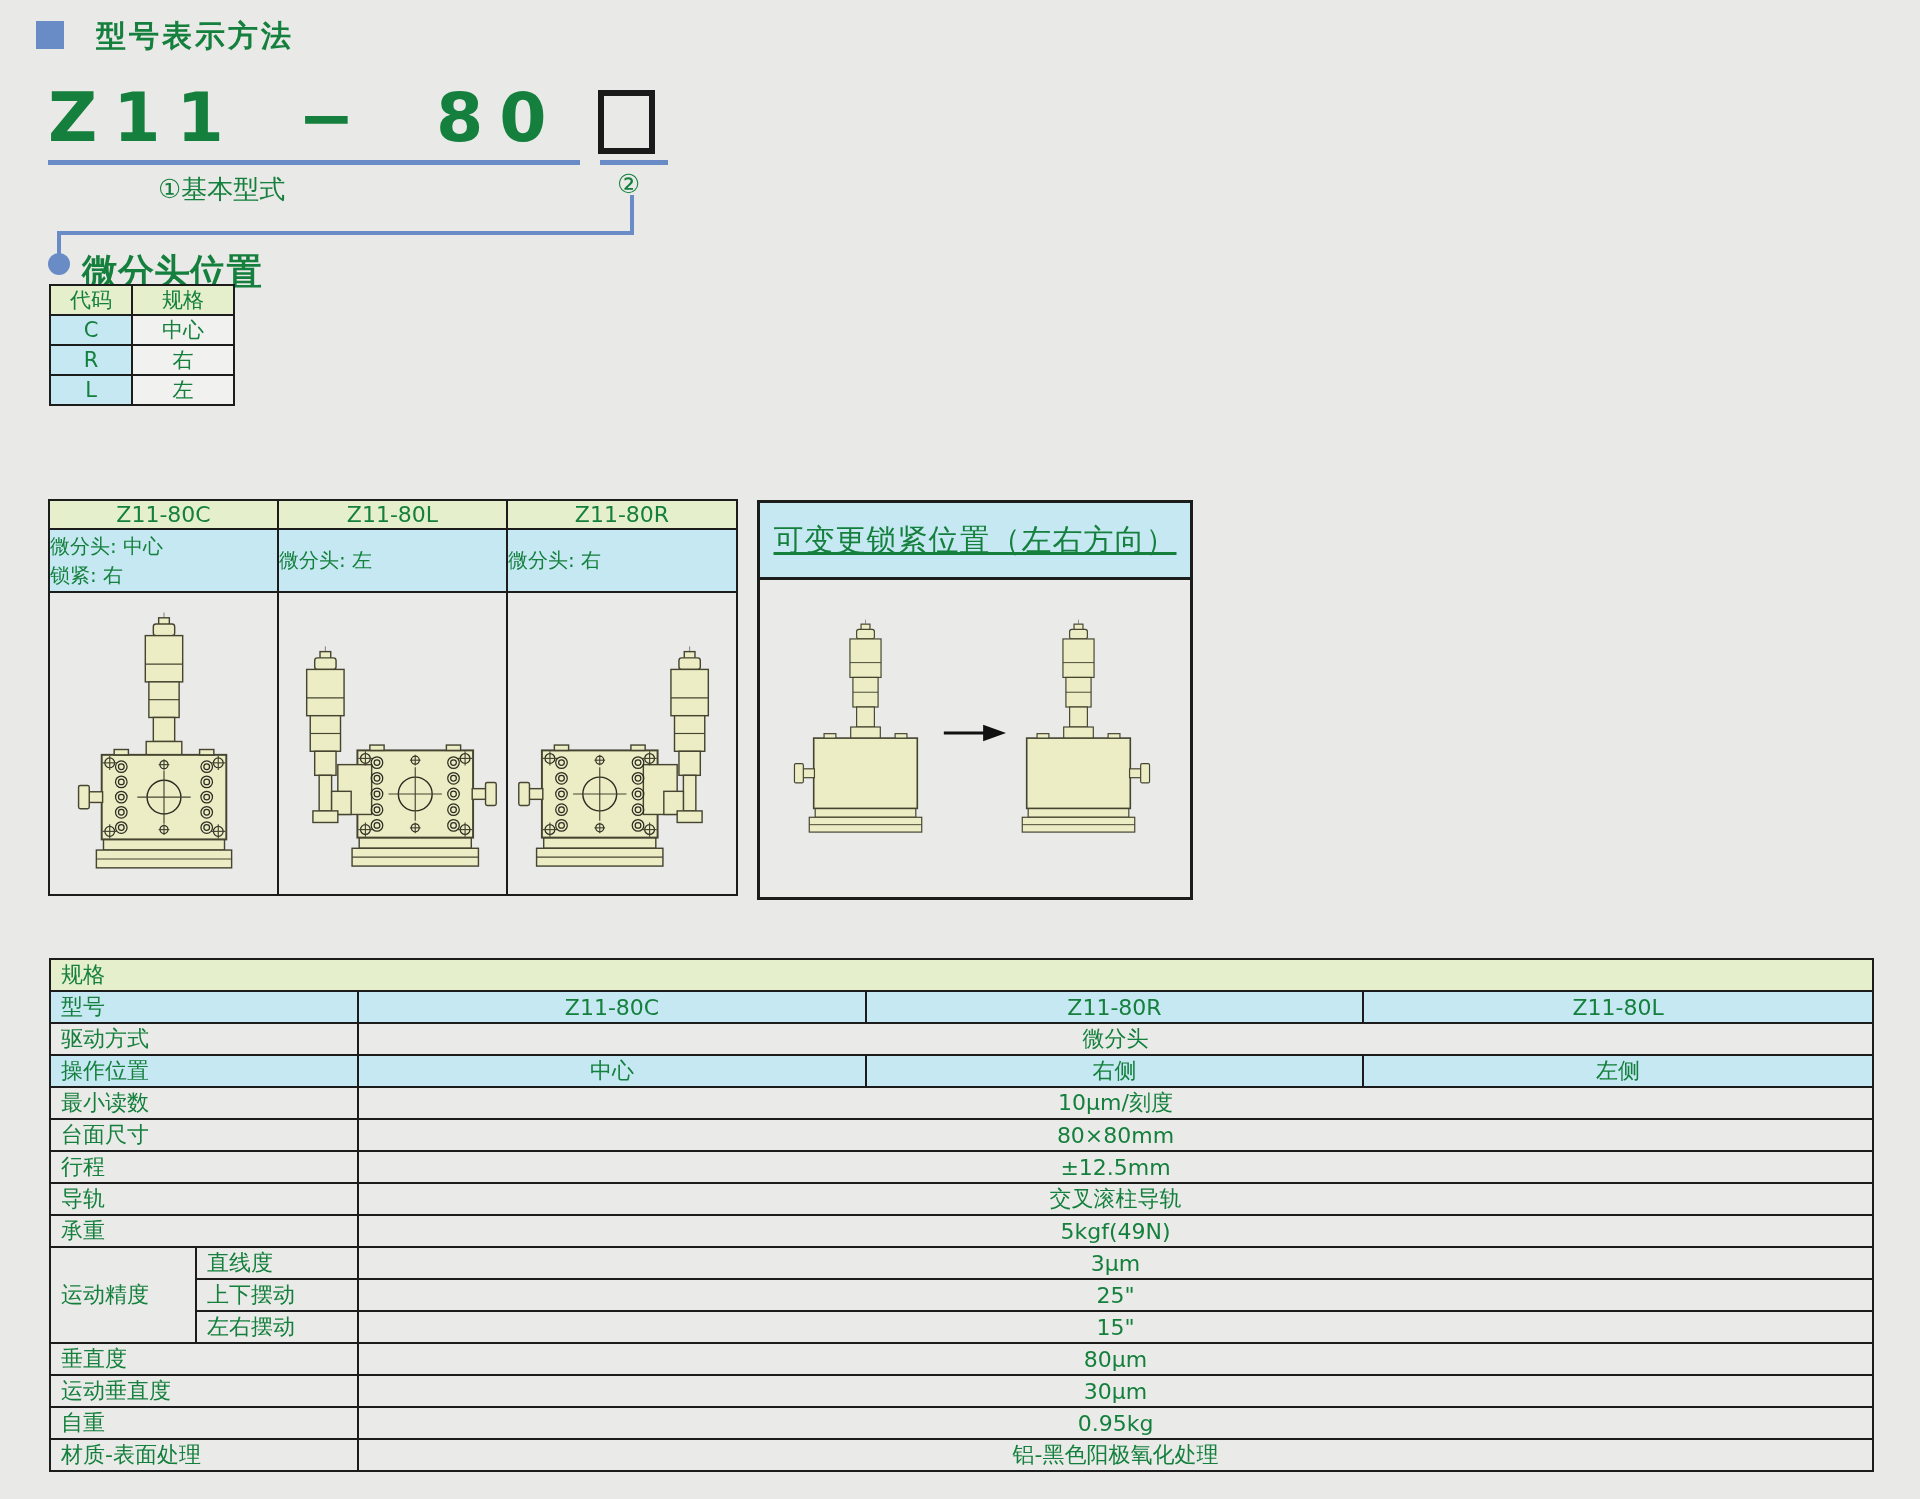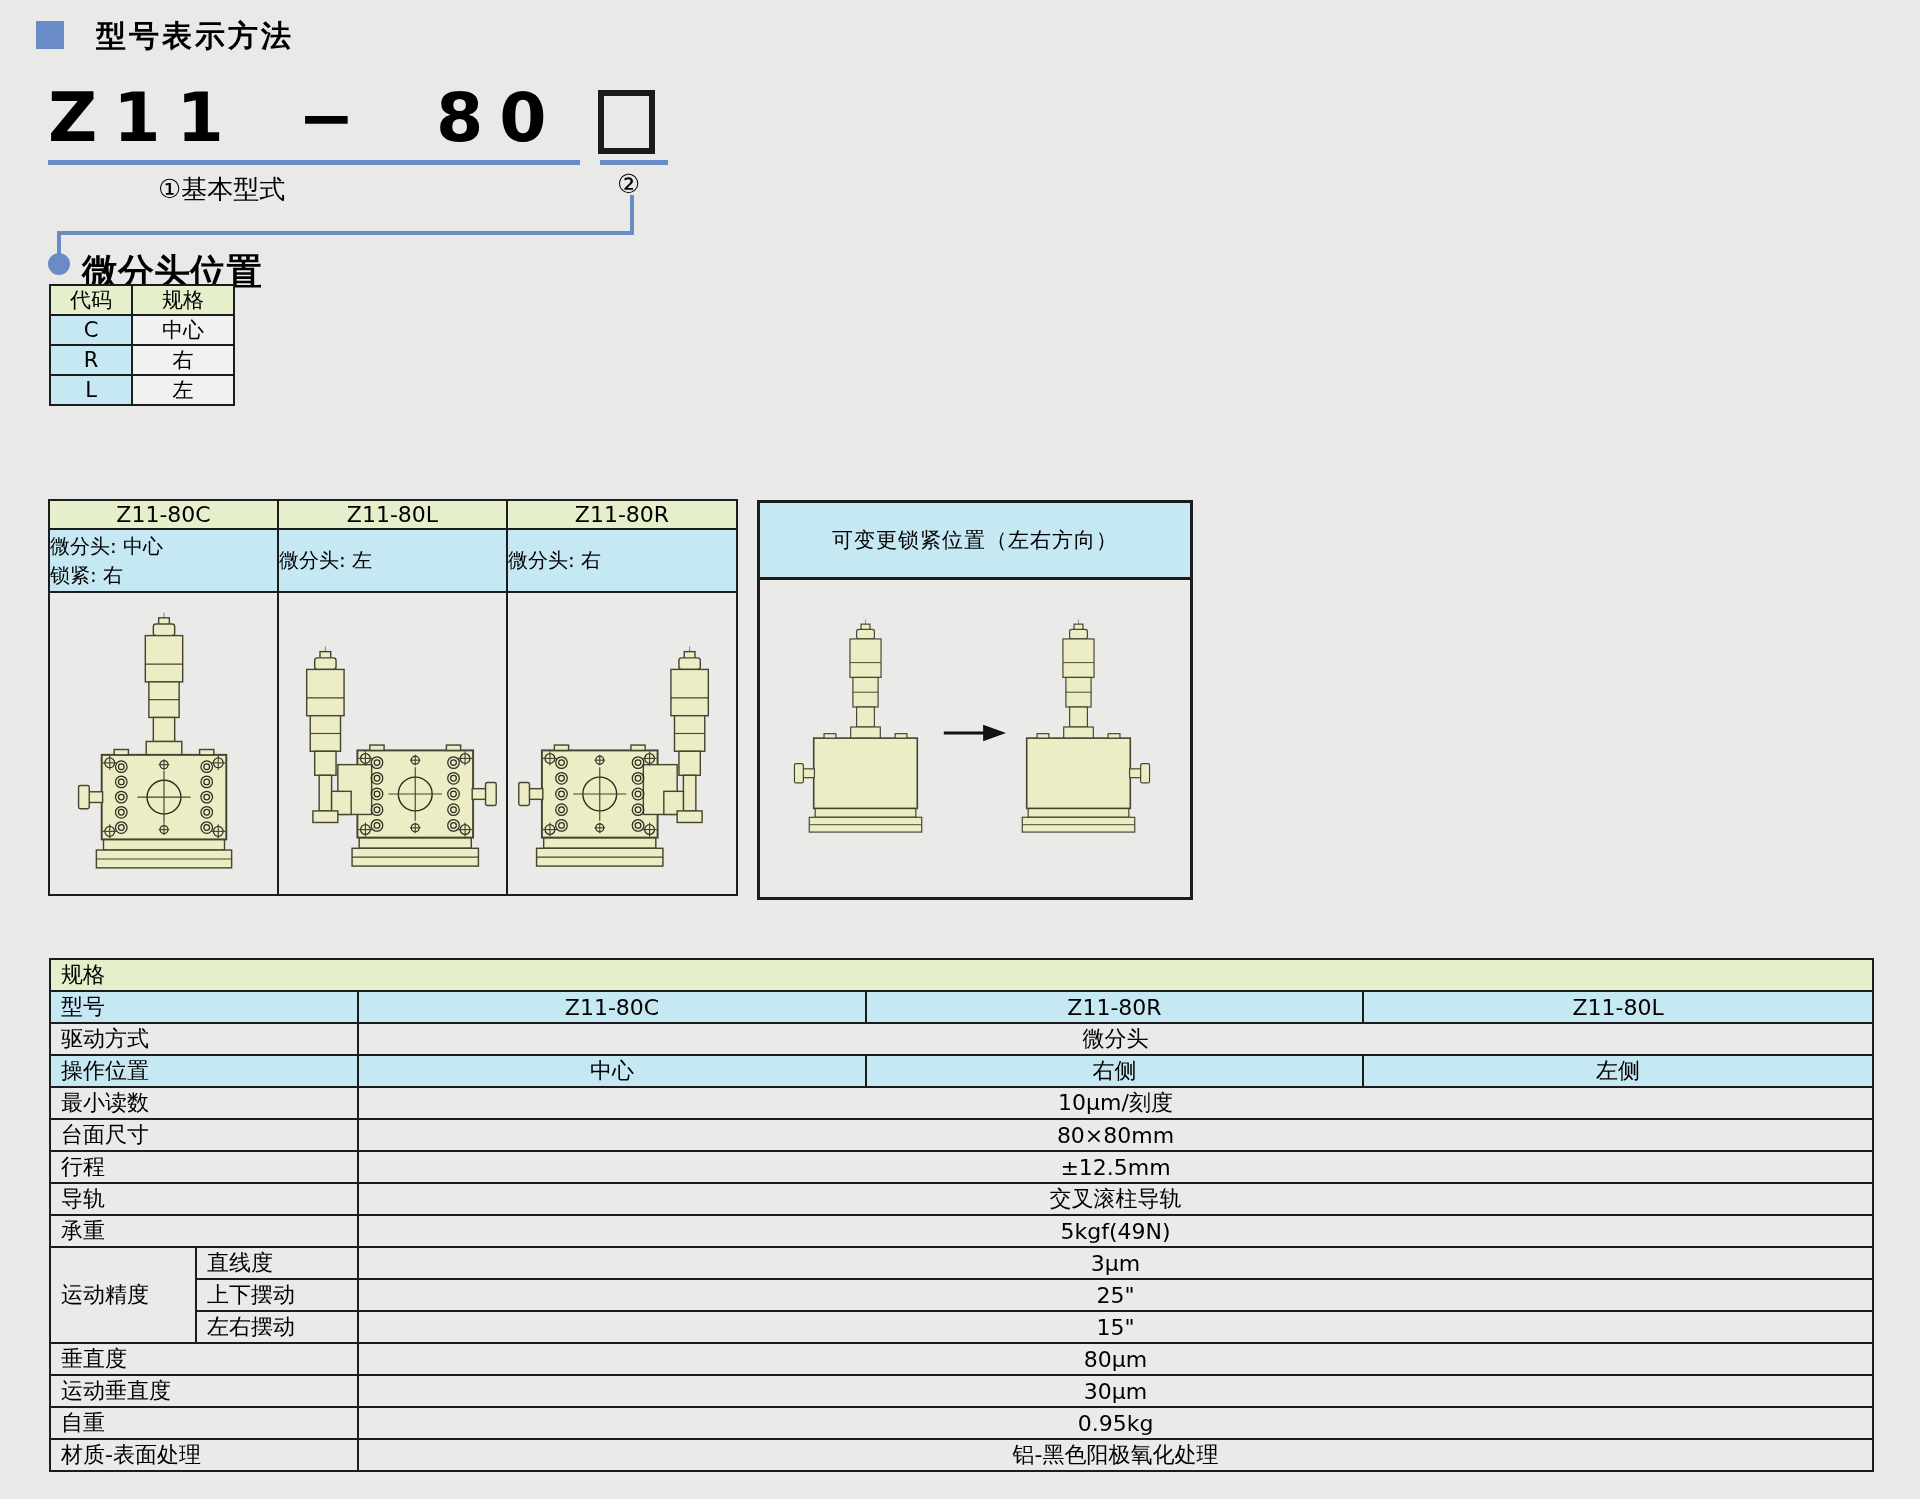--- a/index.html
+++ b/index.html
@@ -1,21 +1,21 @@
 <!DOCTYPE html>
 <html style="--bg: #e9e9e7; --accent: #6a8cc6; --green: #e6efcb; --blue: #c5e8f3; --cell: #eaeae8; --border: #1c1c1c; --stage: #ededc5;"><head>
 <meta charset="utf-8">
 <style>
   :root{
     --bg:#e9e9e7; --accent:#6a8cc6; --green:#e6efcb; --blue:#c5e8f3;
     --cell:#eaeae8; --border:#1c1c1c; --stage:#ededc5;
   }
   html,body{margin:0;padding:0;background:var(--bg);}
   .page{position:relative;width:1920px;height:1499px;background:var(--bg);
-        font-family:"DejaVu Sans","Liberation Sans",sans-serif;color:#000000;overflow:hidden;}
+        font-family:"DejaVu Sans","Liberation Sans",sans-serif;color:#15803d;overflow:hidden;}
 
   
   .blue-square{position:absolute;left:36px;top:21px;width:28px;height:28px;background:var(--accent);}
   .section-title{position:absolute;left:96px;top:16px;font-size:30px;font-weight:bold;letter-spacing:3px;}
 
   
   .mc{position:absolute;top:84px;font-size:68px;font-weight:bold;line-height:1;}
   .mc-prefix{left:48px;letter-spacing:16px;}
   .mc-dash{left:298px;}
   .mc-size{left:436px;letter-spacing:16px;}
@@ -46,21 +46,21 @@
   .variant-table td{border:2px solid var(--border);padding:0;}
   .vt-model{height:27px;background:var(--green);text-align:center;font-size:22px;}
   .vt-desc{height:61px;background:var(--blue);font-size:20px;vertical-align:middle;}
   .vt-desc-left{text-align:left;padding-left:12px;line-height:1.45;}
   .vt-desc-center{text-align:left;}
   .vt-img{height:301px;text-align:center;vertical-align:middle;background:var(--cell);}
 
   
   .lock-box{position:absolute;left:757px;top:500px;width:430px;border:3px solid var(--border);}
   .lock-header{height:74px;background:var(--blue);border-bottom:3px solid var(--border);
-               display:flex;align-items:center;justify-content:center;font-size:21px;letter-spacing:1px;}
+               display:flex;align-items:center;justify-content:center;font-size:30px;letter-spacing:1px;text-decoration:underline;}
   .lock-body{position:relative;height:317px;background:var(--cell);}
   .lock-stage-1{position:absolute;left:18px;top:36px;}
   .lock-stage-2{position:absolute;left:231px;top:36px;}
   .lock-arrow{position:absolute;left:182px;top:140px;}
 
   
   .spec-table{position:absolute;left:49px;top:958px;border-collapse:collapse;table-layout:fixed;width:1823px;}
   .spec-table td{border:2px solid var(--border);height:28px;font-size:22px;background:var(--cell);padding:0;}
   .spec-table td.lbl{text-align:left;padding-left:10px;}
   .spec-table td.val{text-align:center;}

